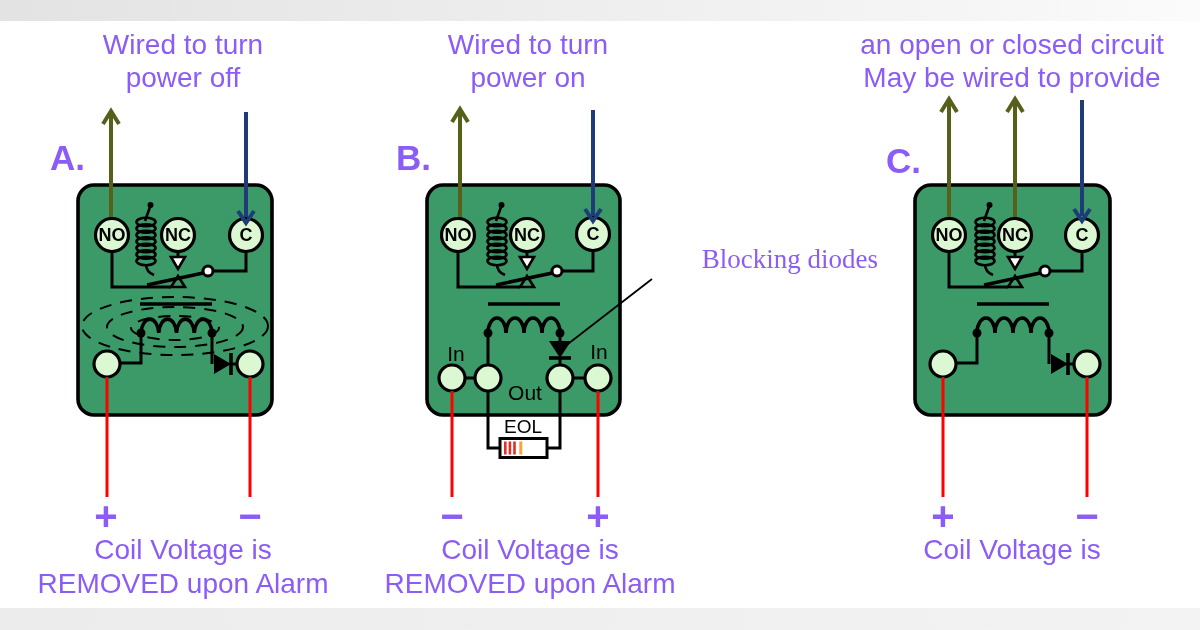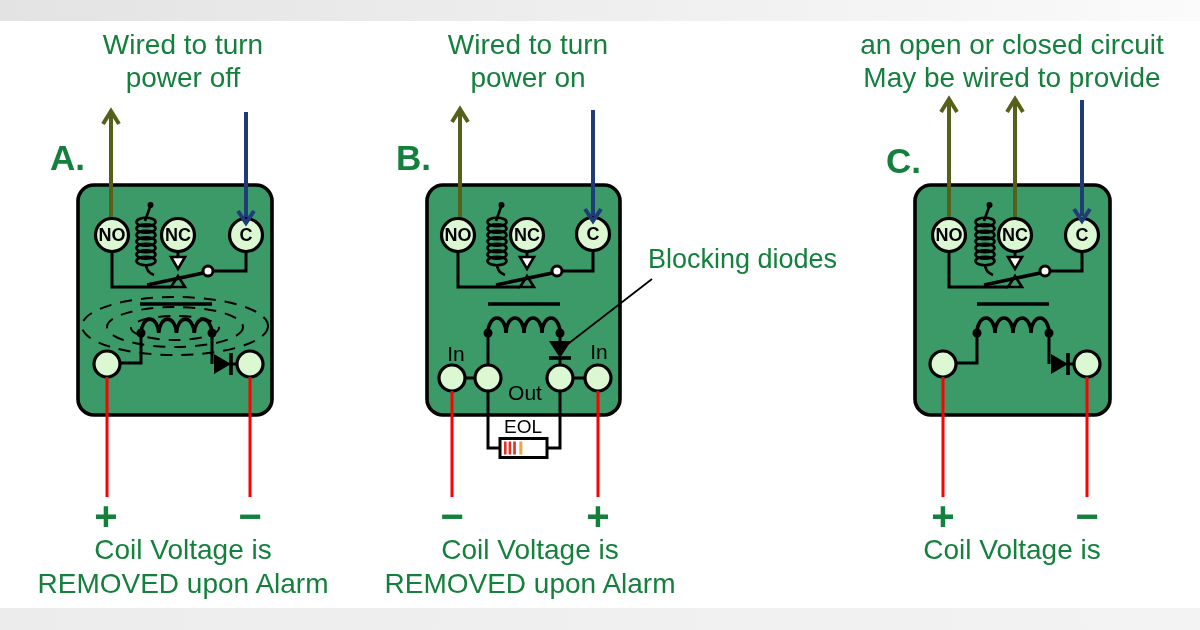--- a/index.html
+++ b/index.html
@@ -1,30 +1,30 @@
 <!DOCTYPE html>
 <html style="--relay-body: #3B9A68; --terminal-fill: #DCF8D2; --wire-red: #FF0000; --arrow-olive: #56601A; --arrow-navy: #1F3C78;"><head>
 <meta charset="utf-8">
 <style>
   html,body { margin:0; padding:0; background:#fff; }
   .canvas {
     position:relative; width:1200px; height:630px; overflow:hidden;
-    background:#ffffff; font-family:"Liberation Sans", sans-serif; color:#15803d;
+    background:#ffffff; font-family:"Liberation Sans", sans-serif; color:#8b5cf6;
   }
   .band { position:absolute; left:0; width:1200px; }
   .band.top    { top:0;     height:21px; background:linear-gradient(to right,#e3e3e3,#f4f4f4 75%,#fbfbfb); }
   .band.bottom { top:608px; height:22px; background:linear-gradient(to right,#ececec,#f3f3f3); }
 
   .panel-svg { position:absolute; top:0; width:400px; height:630px; }
 
   .cap { position:absolute; text-align:center; font-size:28px; line-height:33px; }
   .cap.bot { line-height:34px; }
   .letter { position:absolute; font-size:35px; font-weight:bold; }
   .pol { position:absolute; width:56px; text-align:center; font-size:40px; font-weight:bold; line-height:40px; }
-  .annotation { position:absolute; font-size:27px; line-height:33px; text-align:left; }
+  .annotation { position:absolute; font-size:27px; line-height:33px; text-align:right;font-family:Liberation Serif, serif; }
 
   
   .body-rect { fill:var(--relay-body,#3B9A68); stroke:#000; stroke-width:3.6; }
   .term      { fill:var(--terminal-fill,#DCF8D2); stroke:#000; stroke-width:3.2; }
   .wire      { stroke:#000; stroke-width:3; fill:none; }
   .thick     { stroke-width:3.6; }
   .thin      { stroke:#000; stroke-width:1.8; fill:none; }
   .redlead   { stroke:var(--wire-red,#FF0000); stroke-width:3; fill:none; }
   .olive     { stroke:var(--arrow-olive,#56601A); stroke-width:4; fill:none; }
   .navy      { stroke:var(--arrow-navy,#1F3C78); stroke-width:4; fill:none; }

